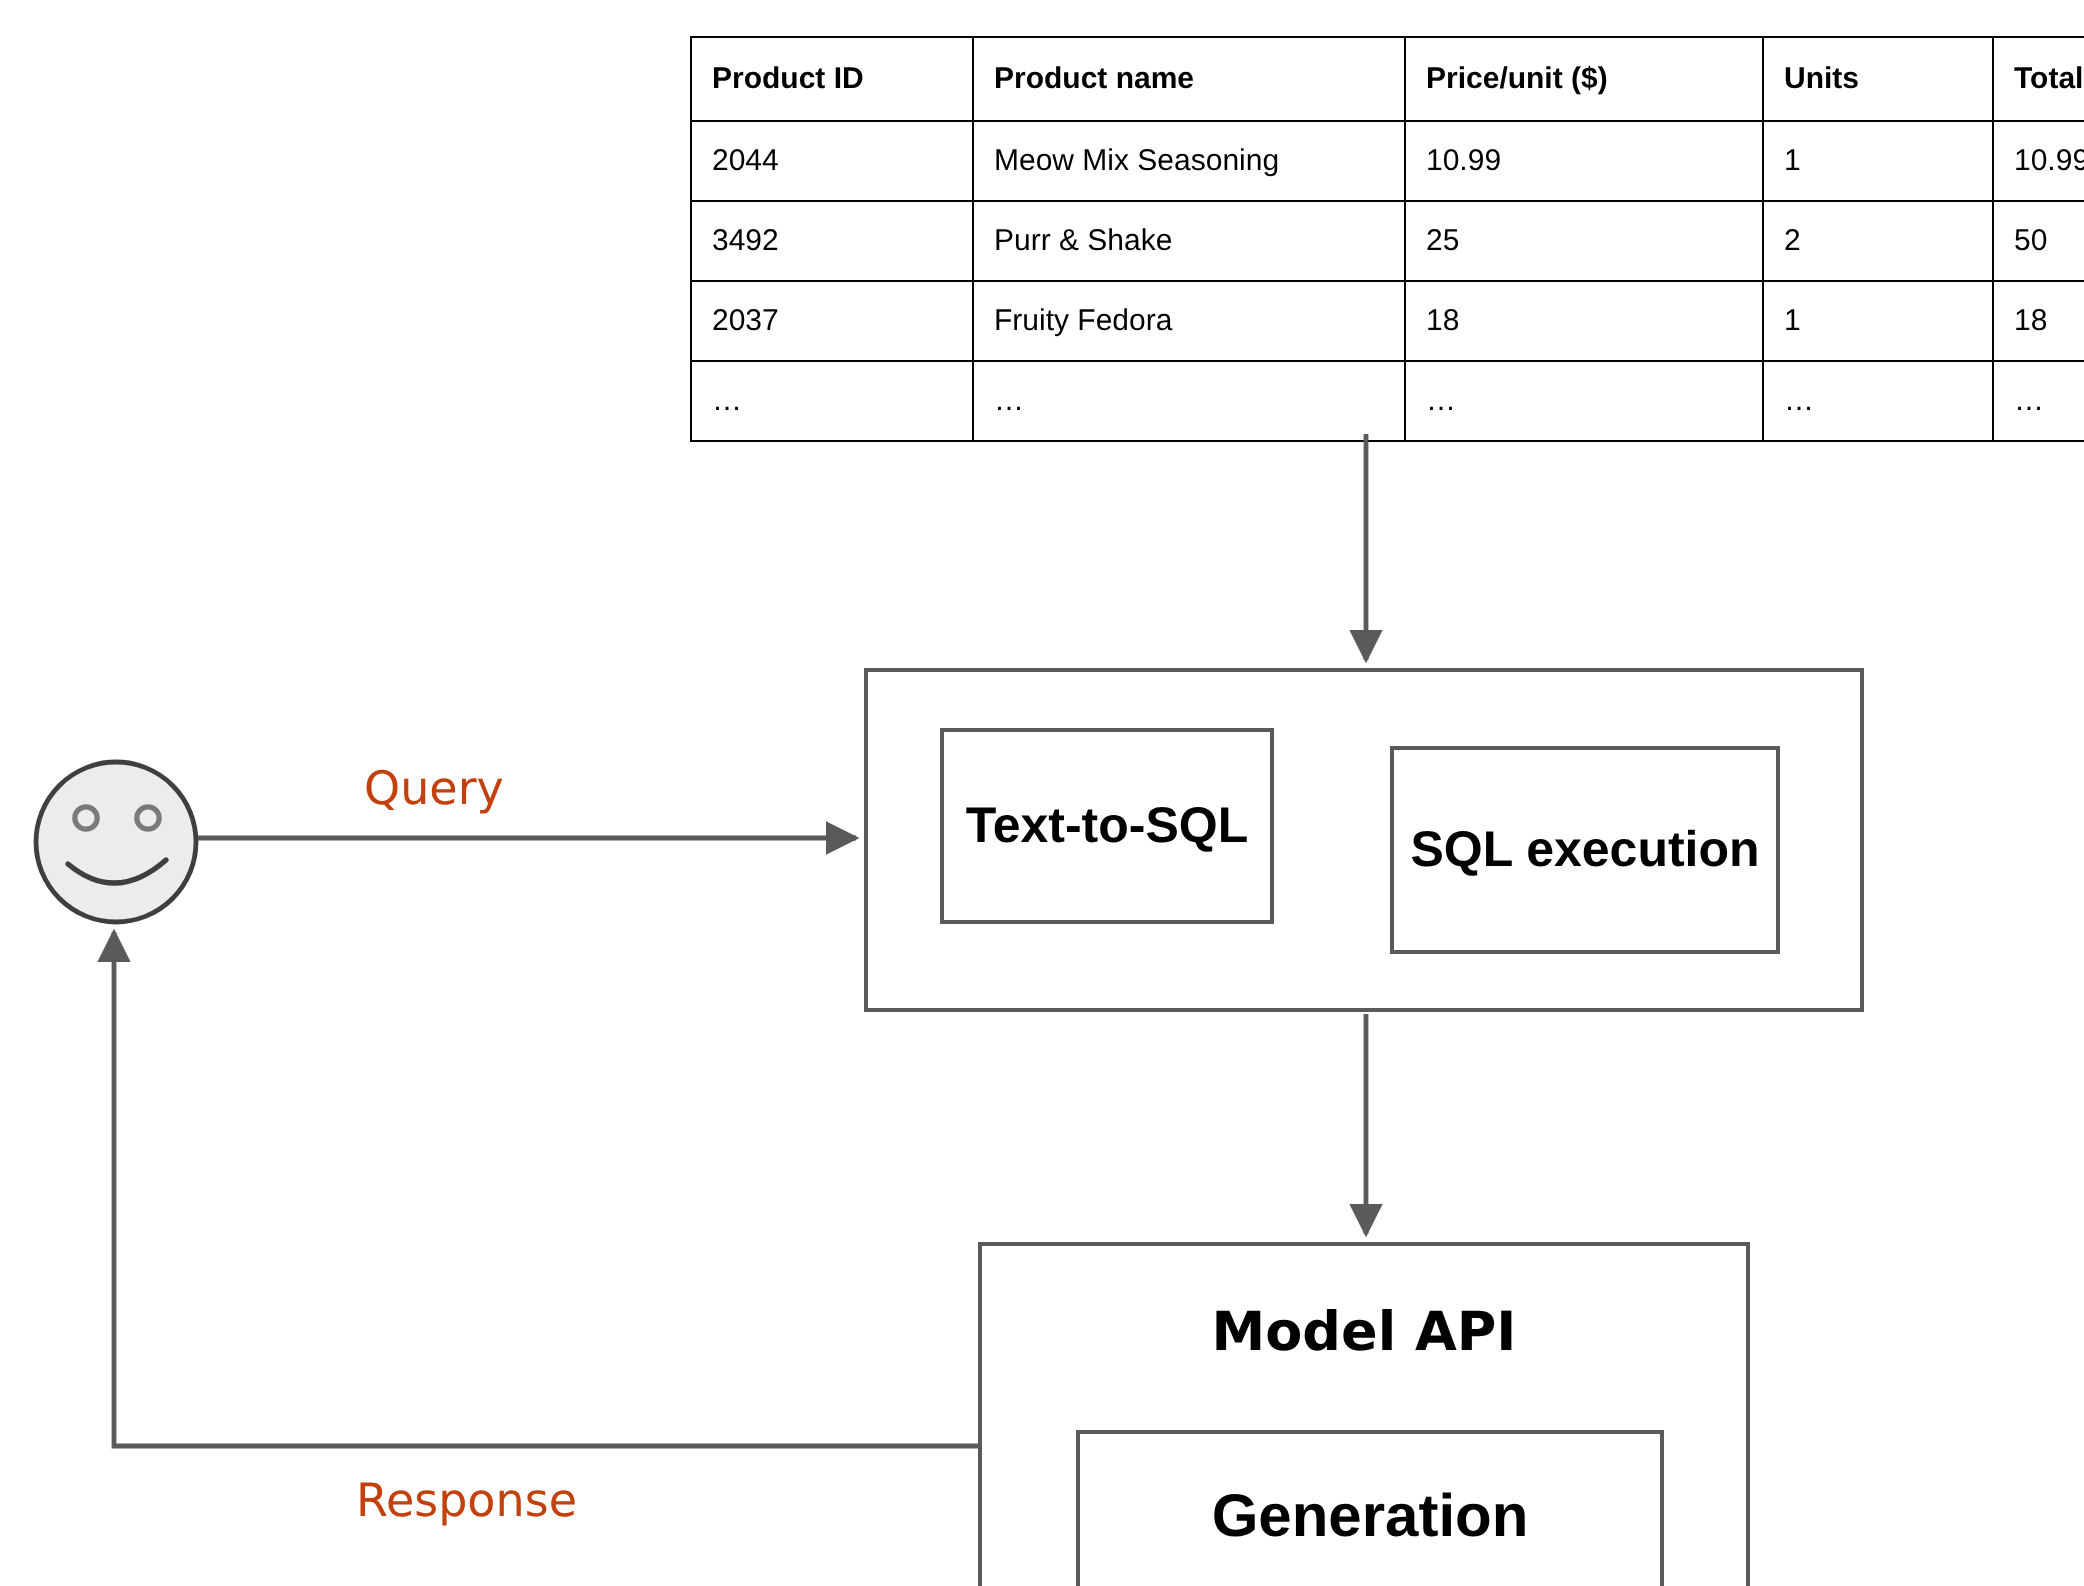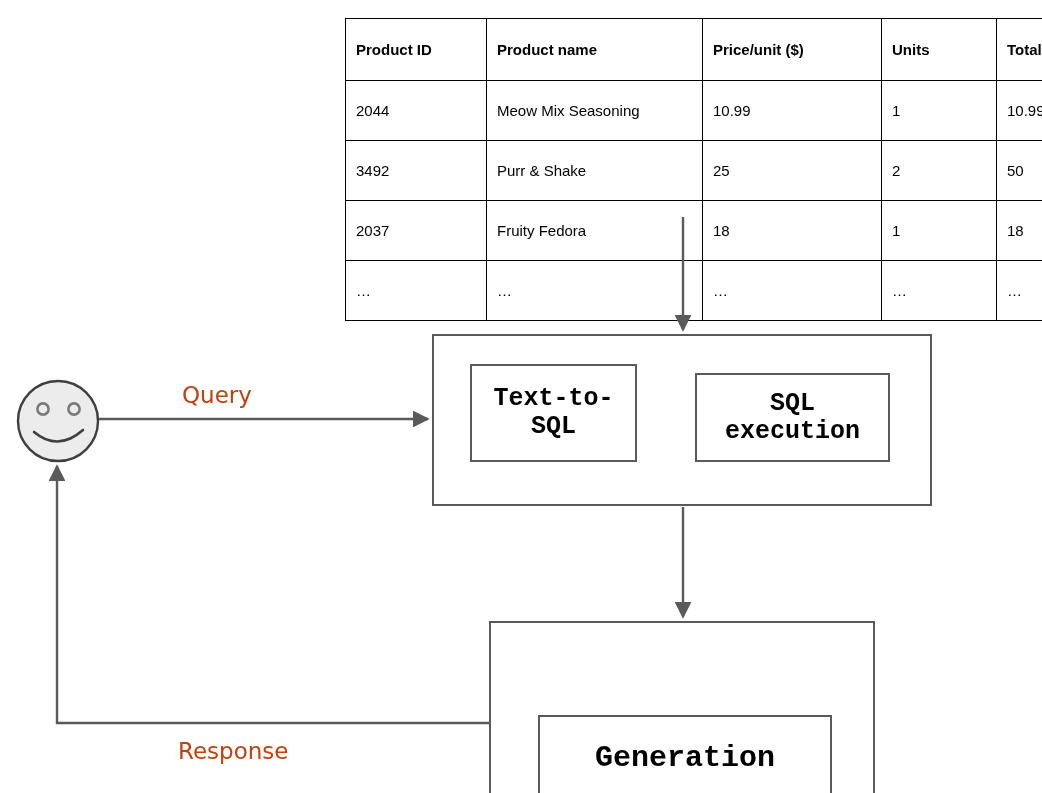--- a/index.html
+++ b/index.html
@@ -24,21 +24,21 @@
     position: absolute;
     left: 345px;
     top: 18px;
     width: 670px;
     border-collapse: collapse;
     table-layout: fixed;
     background: #ffffff;
   }
   #products-table td, #products-table th {
     border: 1px solid #000000;
-    padding: 10px 10px;
+    padding: 0 10px;
     height: 39px;
     font-family: "Liberation Sans", sans-serif;
     font-size: 15px;
     color: #000000;
     text-align: left;
     vertical-align: middle;
     white-space: nowrap;
     overflow: hidden;
   }
   #products-table th {
@@ -66,21 +66,21 @@
     position: absolute;
     border: 2px solid #5a5a5a;
     background: #ffffff;
     box-sizing: border-box;
     display: flex;
     align-items: center;
     justify-content: center;
     text-align: center;
   }
   .box-label {
-    font-family: Liberation Mono, monospace;
+    font-family: Liberation Sans, sans-serif;
     font-weight: bold;
     color: #000000;
     line-height: 1.12;
   }
 
   #sql-container {
     left: 432px;
     top: 334px;
     width: 500px;
     height: 172px;
@@ -90,21 +90,21 @@
     top: 364px;
     width: 167px;
     height: 98px;
   }
   #text-to-sql-box .box-label { font-size: 25px; }
 
   #sql-execution-box {
     left: 695px;
     top: 373px;
     width: 195px;
-    height: 89px;
+    height: 104px;
   }
   #sql-execution-box .box-label { font-size: 25px; }
 
   #model-api-box {
     left: 489px;
     top: 621px;
     width: 386px;
     height: 180px;
     display: block;
   }
@@ -221,20 +221,21 @@
 
   <div class="box" id="text-to-sql-box">
     <span class="box-label">Text-to-SQL</span>
   </div>
 
   <div class="box" id="sql-execution-box">
     <span class="box-label">SQL execution</span>
   </div>
 
   <div class="box" id="model-api-box">
+    <div id="model-api-title">Model API</div>
     <div id="generation-box">
       <span class="box-label">Generation</span>
     </div>
   </div>
 
   <div class="edge-label" id="query-label">Query</div>
   <div class="edge-label" id="response-label">Response</div>
 
 </div>
 

